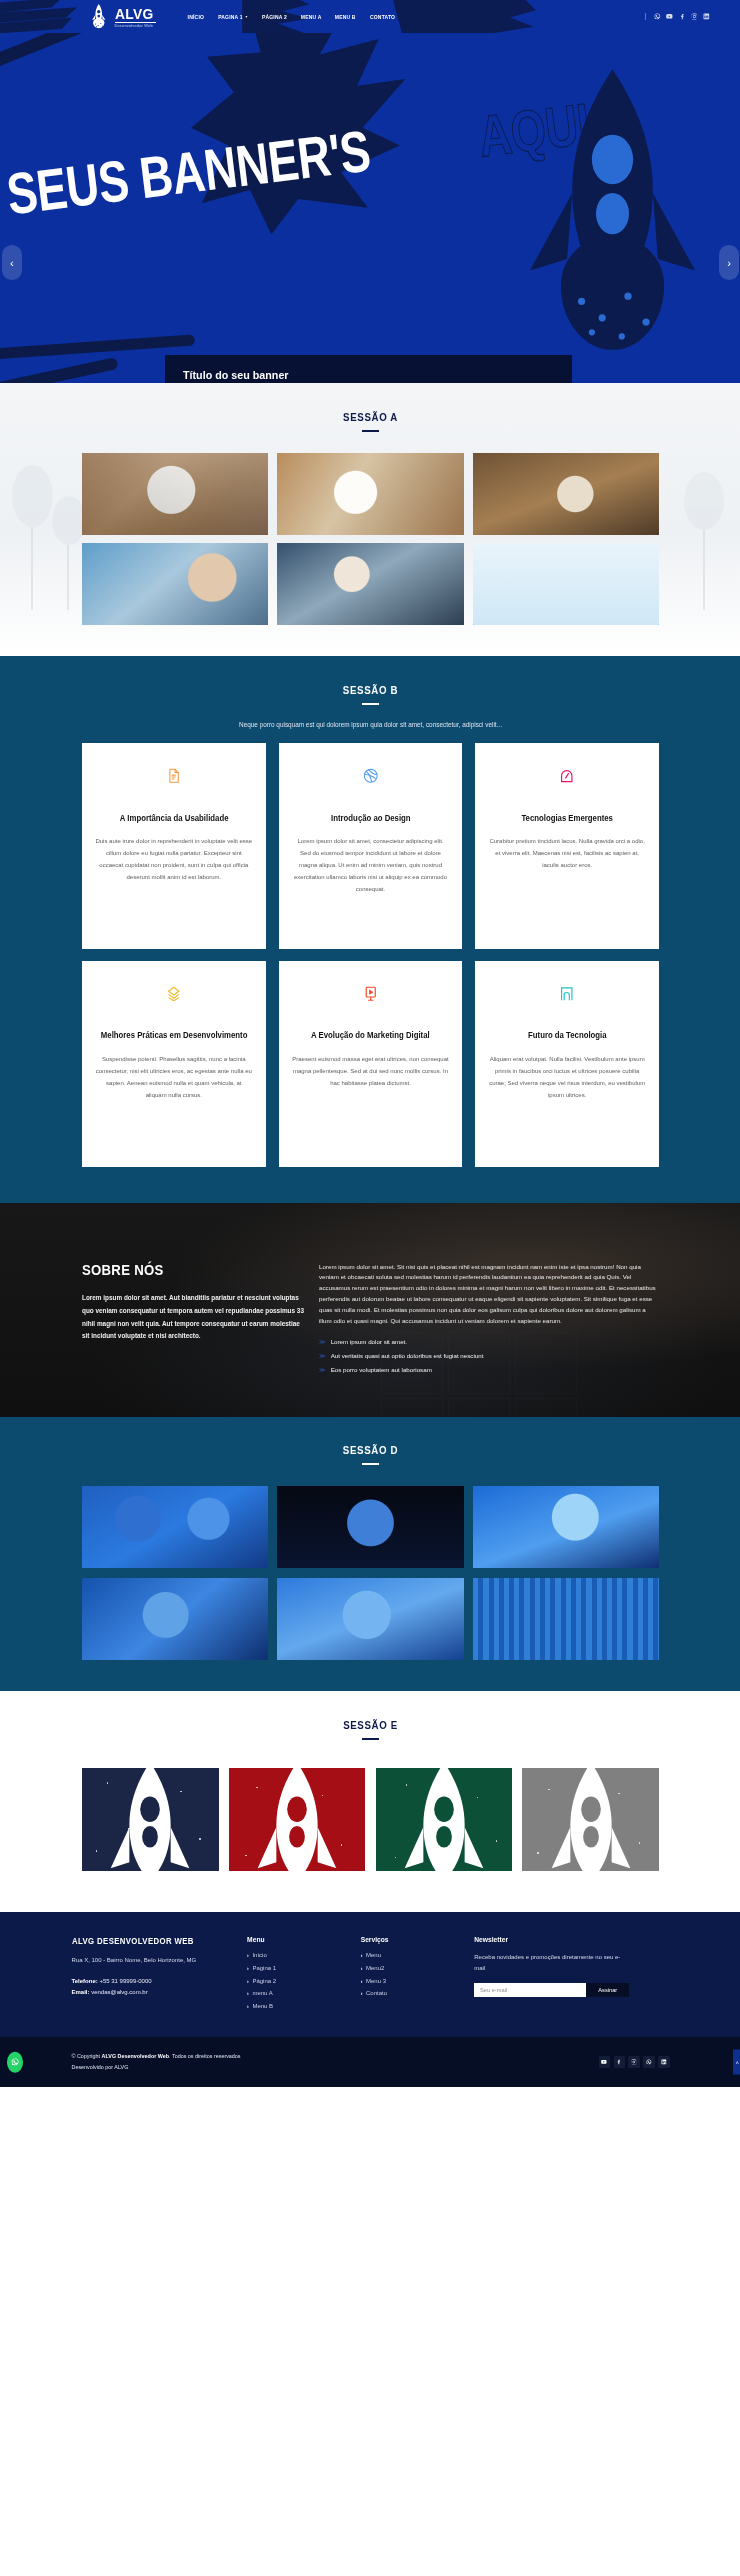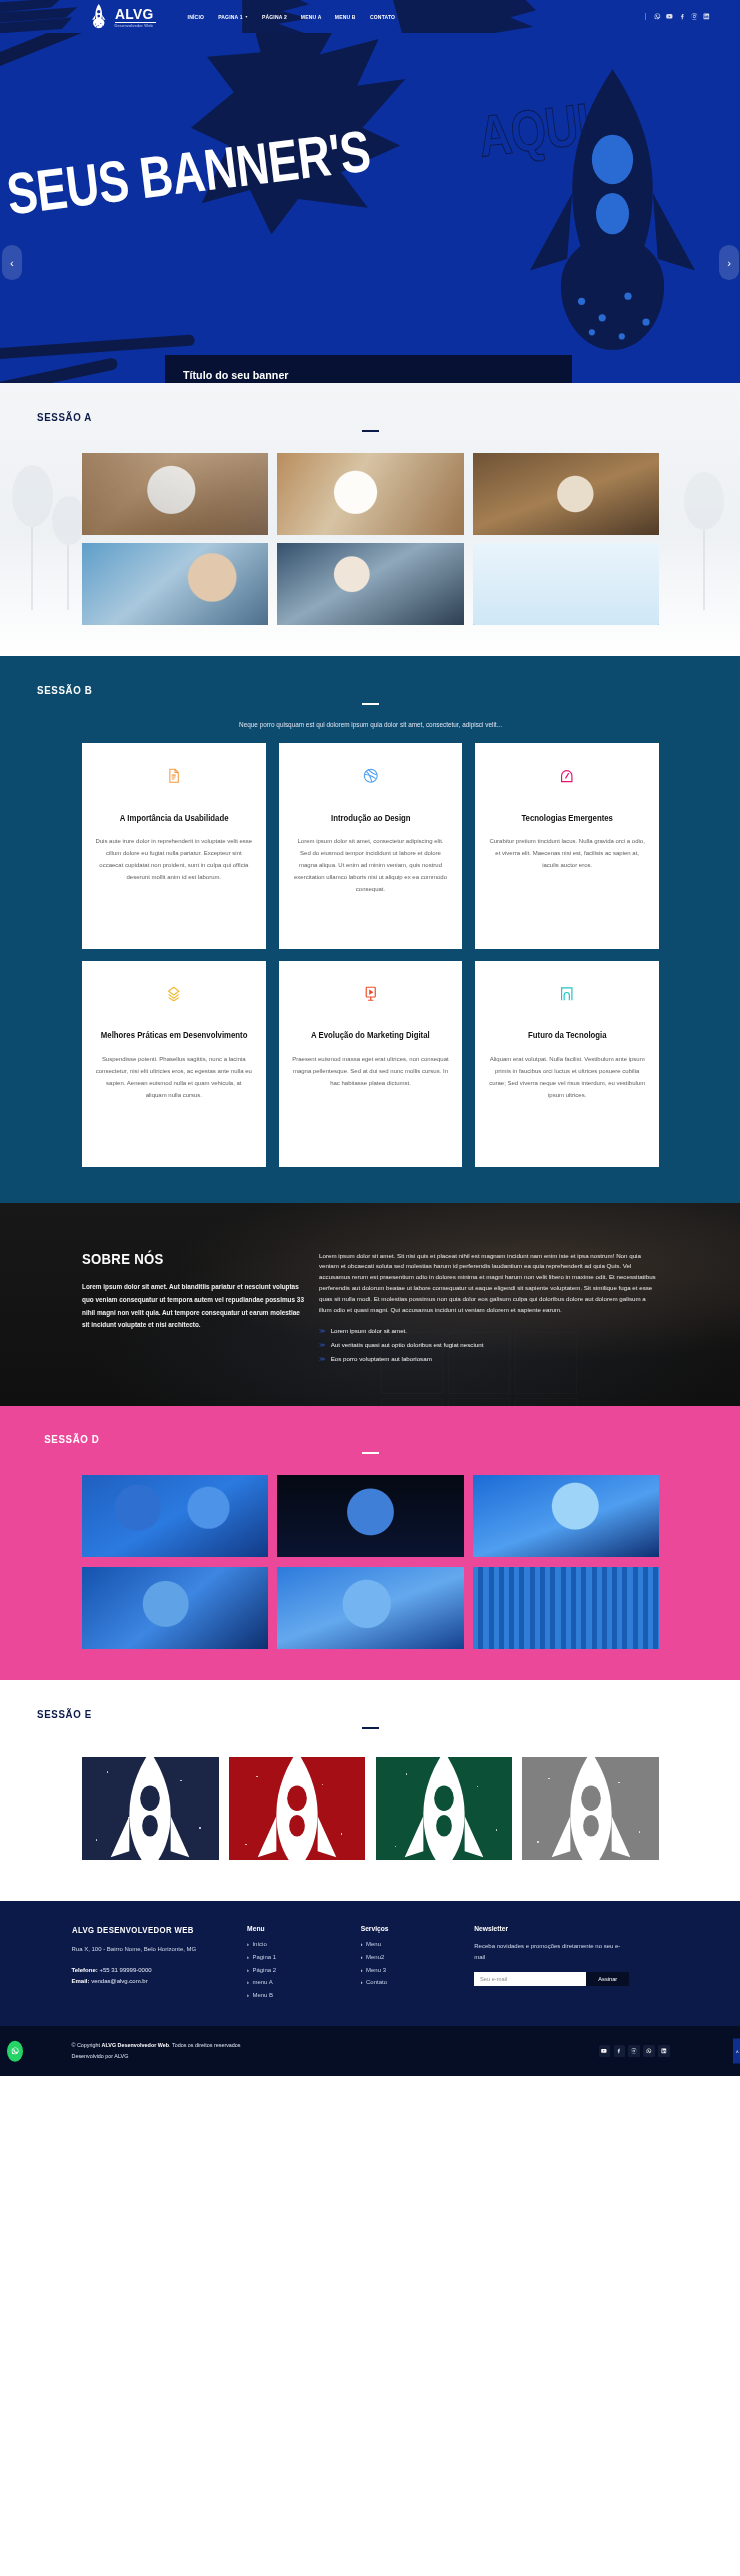--- a/index.html
+++ b/index.html
@@ -103,21 +103,21 @@
 
   .banner-card{
     position:absolute;left:165px;top:322px;width:407px;height:93px;
     background:rgba(6,14,38,.88);
     padding:14.4px 17.5px;z-index:6;
   }
   .banner-title{color:#fff;font-size:11.3px;font-weight:bold;margin-bottom:12.4px;
     transform:scaleX(.95);transform-origin:left;}
 
   
-  .sec-head{}
+  .sec-head{text-align:center;}
   .sec-title{
     font-size:10.8px;font-weight:bold;letter-spacing:0.7px;text-transform:uppercase;
     transform:scaleX(.9);
   }
   .sec-rule{width:17.5px;height:2.1px;margin:7.2px auto 0;}
 
   
   .sessao-a{
     position:relative;padding:28px 0 31px;overflow:hidden;
     background:linear-gradient(180deg,#f3f5f7 0%,#eef1f4 55%,#ffffff 100%);
@@ -188,39 +188,39 @@
       radial-gradient(ellipse at 72% 32%,rgba(180,140,110,.22),rgba(0,0,0,0) 48%),
       radial-gradient(ellipse at 55% 75%,rgba(60,70,90,.25),rgba(0,0,0,0) 55%),
       linear-gradient(180deg,#181818 0%,#101010 100%);
   }
   .sc-icons{position:absolute;inset:0;opacity:.22;}
   .sc-box{position:absolute;border:0.5px solid rgba(255,255,255,.08);}
   .sc-title{color:#fff;position:relative;z-index:3;}
   .sc-rule{background:#2f4fd0;}
   .sc-body{
     position:relative;z-index:3;
-    width:577px;margin:21px auto 0;display:flex;gap:15px;
+    width:577px;margin:32px auto 0;display:flex;gap:15px;
   }
   .sc-left{width:222px;}
   .sc-h2{
     color:#fff;font-size:14px;font-weight:bold;letter-spacing:0.3px;
     margin-bottom:14.4px;transform:scaleX(.94);transform-origin:left;
   }
   .sc-lead{color:#f1f1f1;font-size:6.4px;font-weight:bold;line-height:2.0;}
   .sc-right{flex:1;}
   .sc-para{color:#eaeaea;font-size:6.2px;line-height:1.75;margin-bottom:11.3px;}
   .sc-list{list-style:none;}
   .sc-li{
     color:#f2f2f2;font-size:6.2px;margin-bottom:7.2px;
     display:flex;align-items:center;gap:5.2px;
   }
   .chk{color:#2f5ad6;font-size:6.2px;}
 
   
-  .sessao-d{background:#ec4899;padding:27px 8px 31px;}
+  .sessao-d{background:#0c4a6e;padding:27px 8px 31px;}
   .sd-title{color:#fff;}
   .sd-rule{background:#fff;}
   .gridD{
     width:577px;margin:21.6px auto 0;
     display:grid;grid-template-columns:repeat(3,1fr);gap:9.3px 9.3px;
   }
   .dphoto{height:82px;}
   .d1{background:radial-gradient(circle at 30% 40%,#2f6fd0 0 16%,rgba(0,0,0,0) 17%),
      radial-gradient(circle at 68% 40%,#4d93e8 0 15%,rgba(0,0,0,0) 16%),
      linear-gradient(150deg,#1f5fc0 0%,#2b7ae0 50%,#123a86 100%);}

